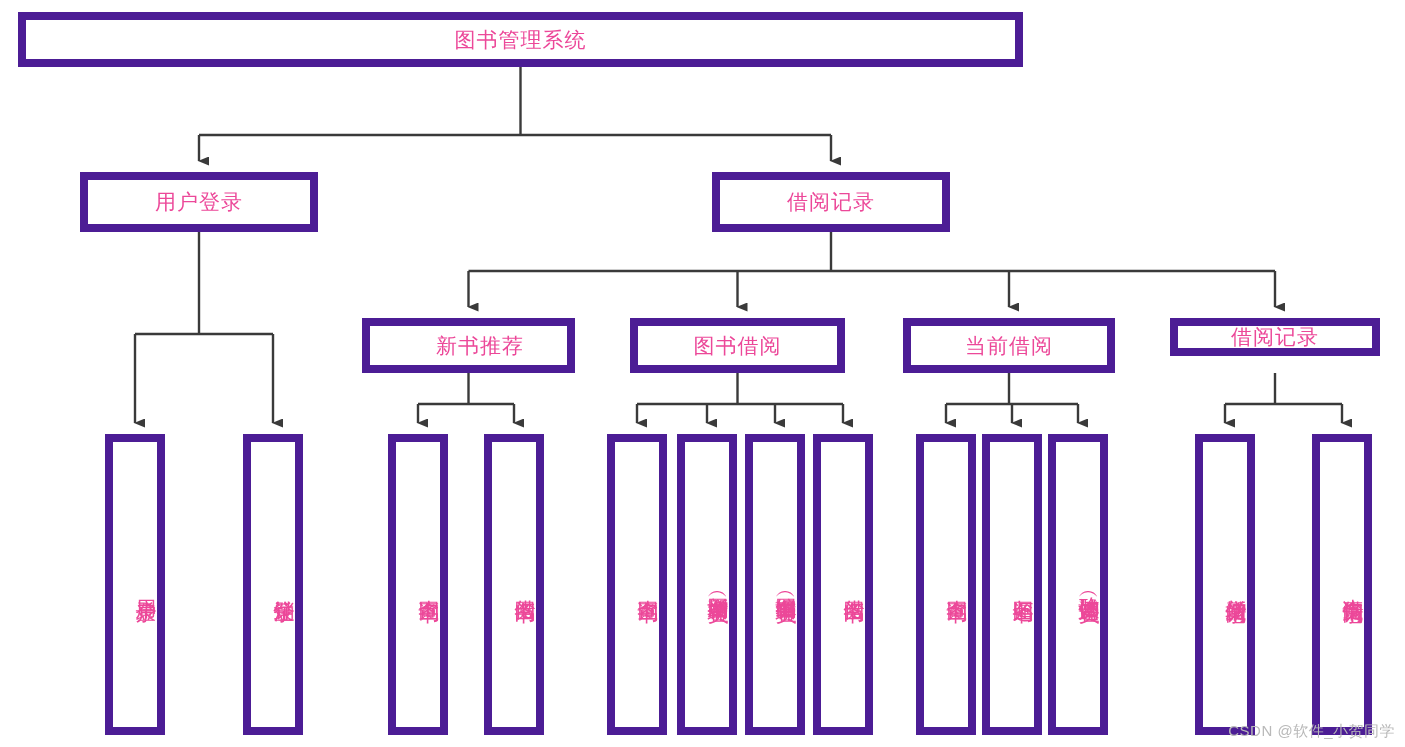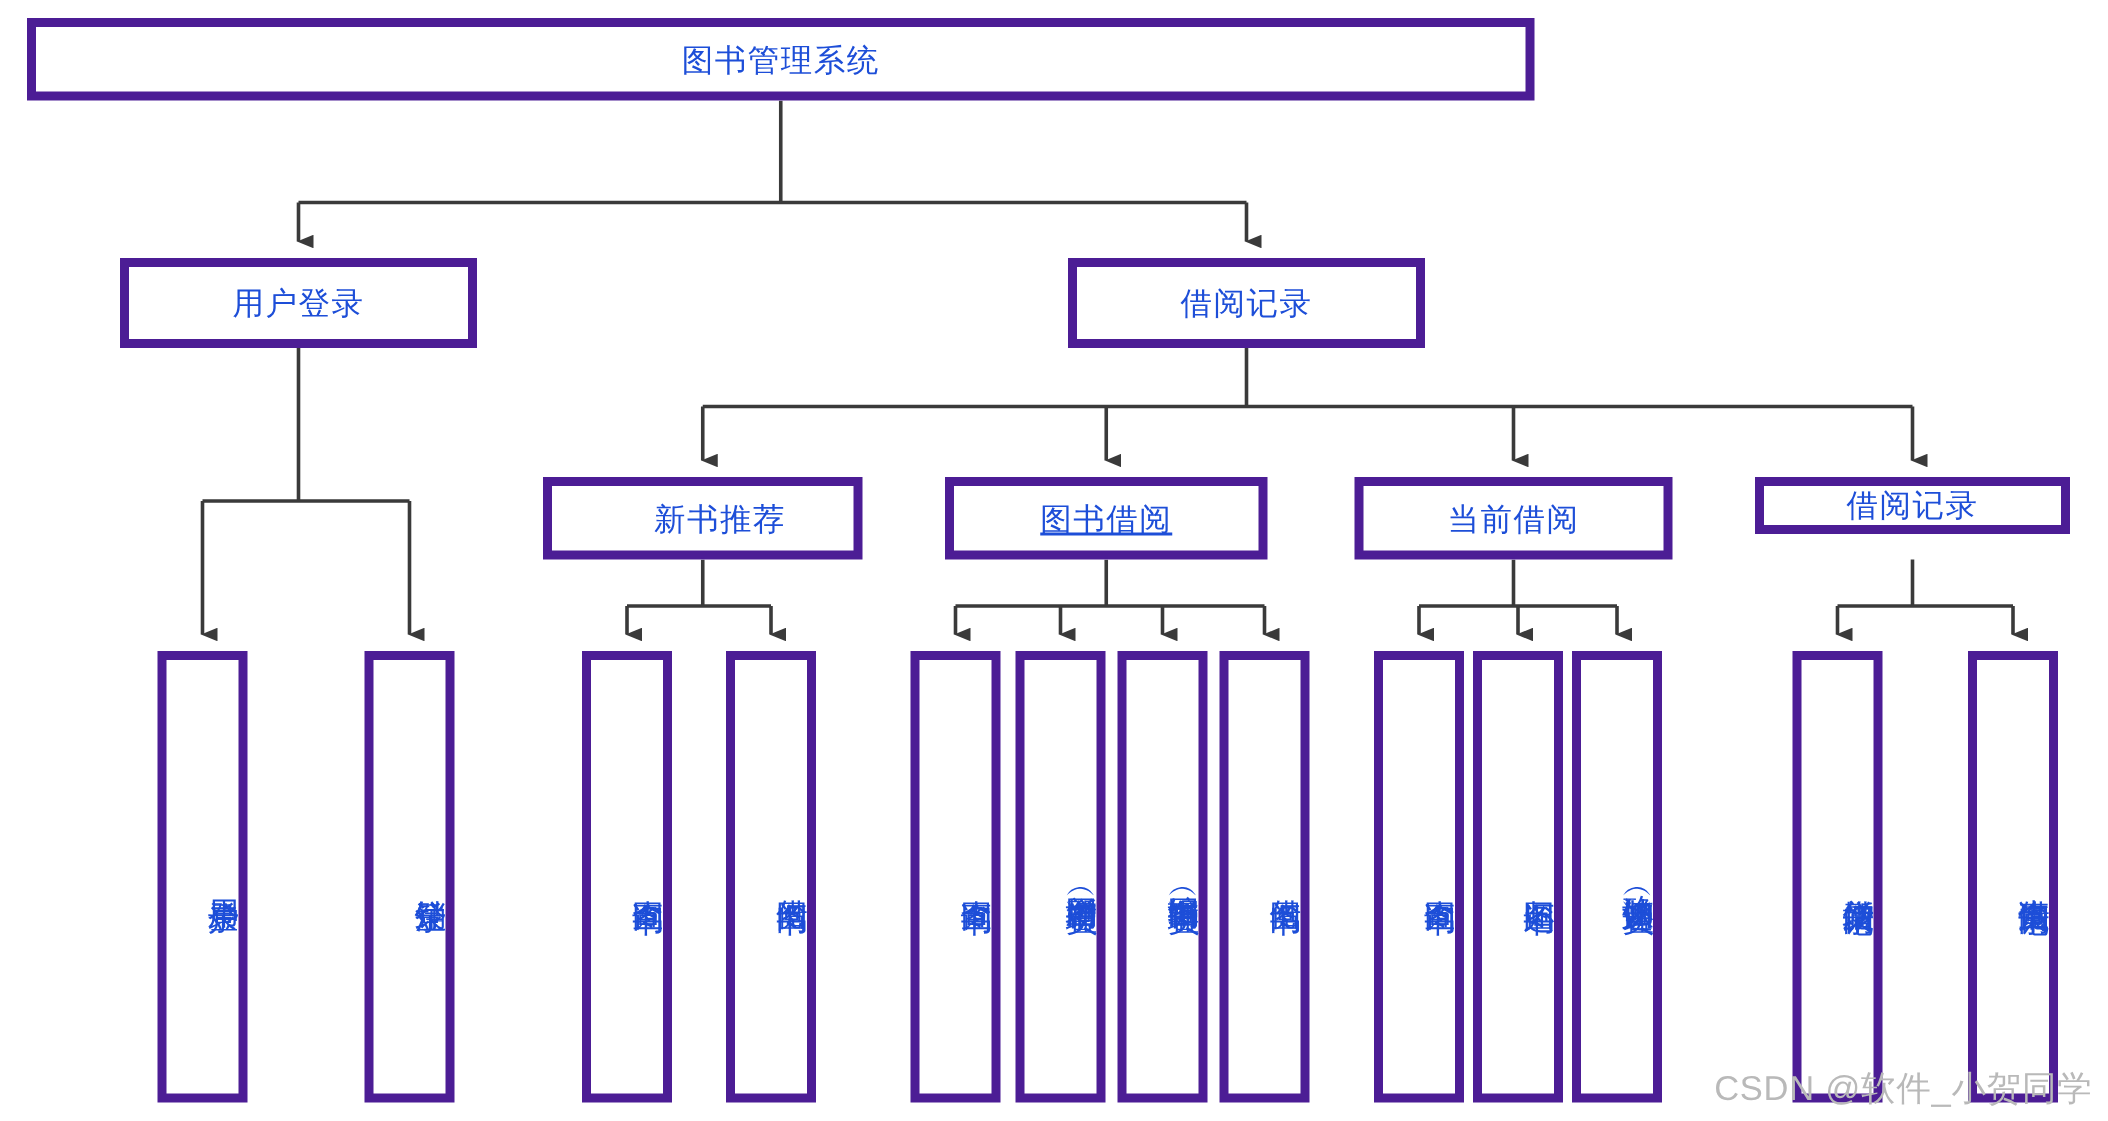--- a/index.html
+++ b/index.html
@@ -21,25 +21,25 @@
     position: absolute;
     left: 0;
     top: 0;
     width: 1405px;
     height: 747px;
   }
   .node {
     position: absolute;
     box-sizing: border-box;
     background: #ffffff;
-    border: 6px solid #4c1d95;
+    border: 8px solid #4c1d95;
     display: flex;
     align-items: center;
     justify-content: center;
-    color: #1d4ed8;
+    color: #ec4899;
   }
   .node.horiz {
     font-size: 21px;
     letter-spacing: 1px;
   }
   .node.vert {
     writing-mode: vertical-rl;
     text-orientation: upright;
     font-size: 21px;
     line-height: 1.08;
@@ -54,21 +54,21 @@
     text-orientation: upright;
     white-space: nowrap;
   }
   .node-label {
     display: block;
   }
   #watermark {
     position: absolute;
     right: 10px;
     bottom: 6px;
-    font-size: 23px;
+    font-size: 15px;
     color: #b9b9b9;
     white-space: nowrap;
     letter-spacing: 0.5px;
     text-align: right;
   }
 </style>
 </head>
 <body>
 
 <div id="diagram-root">
@@ -122,21 +122,21 @@
       </div>
       <div class="node horiz" style="left: 80px; top: 172px; width: 238px; height: 60px;">
         <span class="node-label">用户登录</span>
       </div>
       <div class="node horiz" style="left: 712px; top: 172px; width: 238px; height: 60px;">
         <span class="node-label">借阅记录</span>
       </div>
       <div class="node horiz" style="left: 362px; top: 318px; width: 213px; height: 55px; padding-left: 23px;">
         <span class="node-label">新书推荐</span>
       </div>
-      <div class="node horiz" style="left: 630px; top: 318px; width: 215px; height: 55px; text-decoration: underline;">
+      <div class="node horiz" style="left: 630px; top: 318px; width: 215px; height: 55px;">
         <span class="node-label">图书借阅</span>
       </div>
       <div class="node horiz" style="left: 903px; top: 318px; width: 212px; height: 55px;">
         <span class="node-label">当前借阅</span>
       </div>
       <div class="node horiz" style="left: 1170px; top: 318px; width: 210px; height: 38px;">
         <span class="node-label">借阅记录</span>
       </div>
       <div class="node vert" style="left: 105px; top: 434px; width: 60px; height: 301px;">
         <span class="node-label">用户登录</span>

